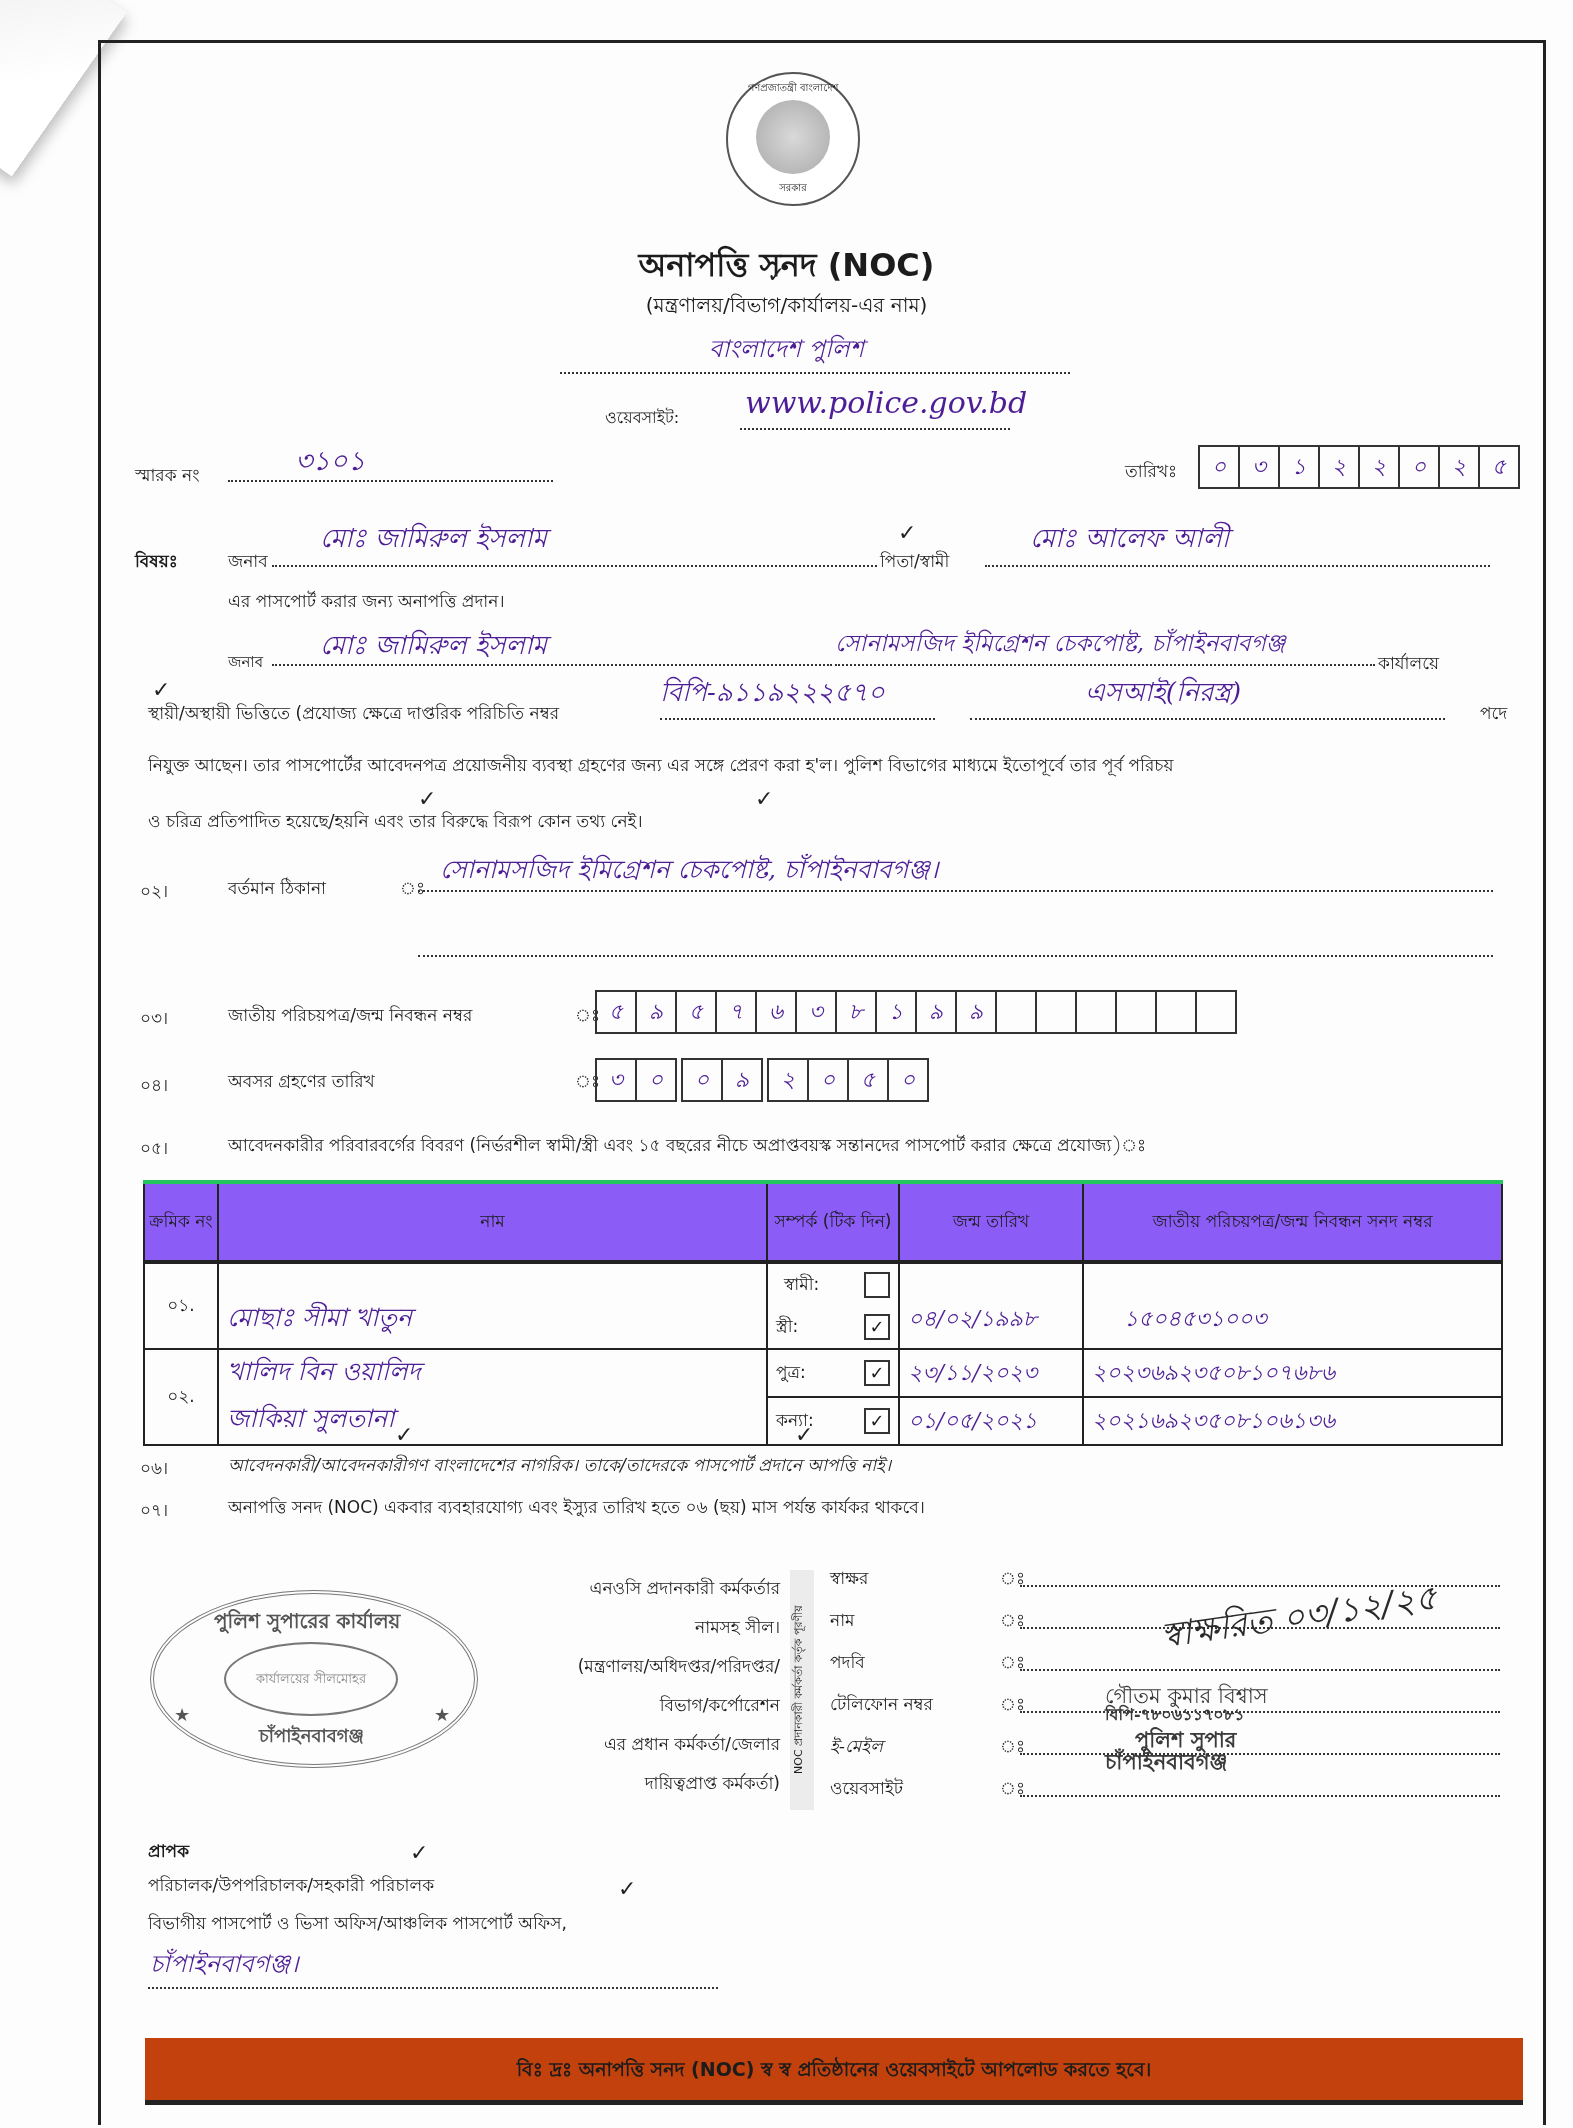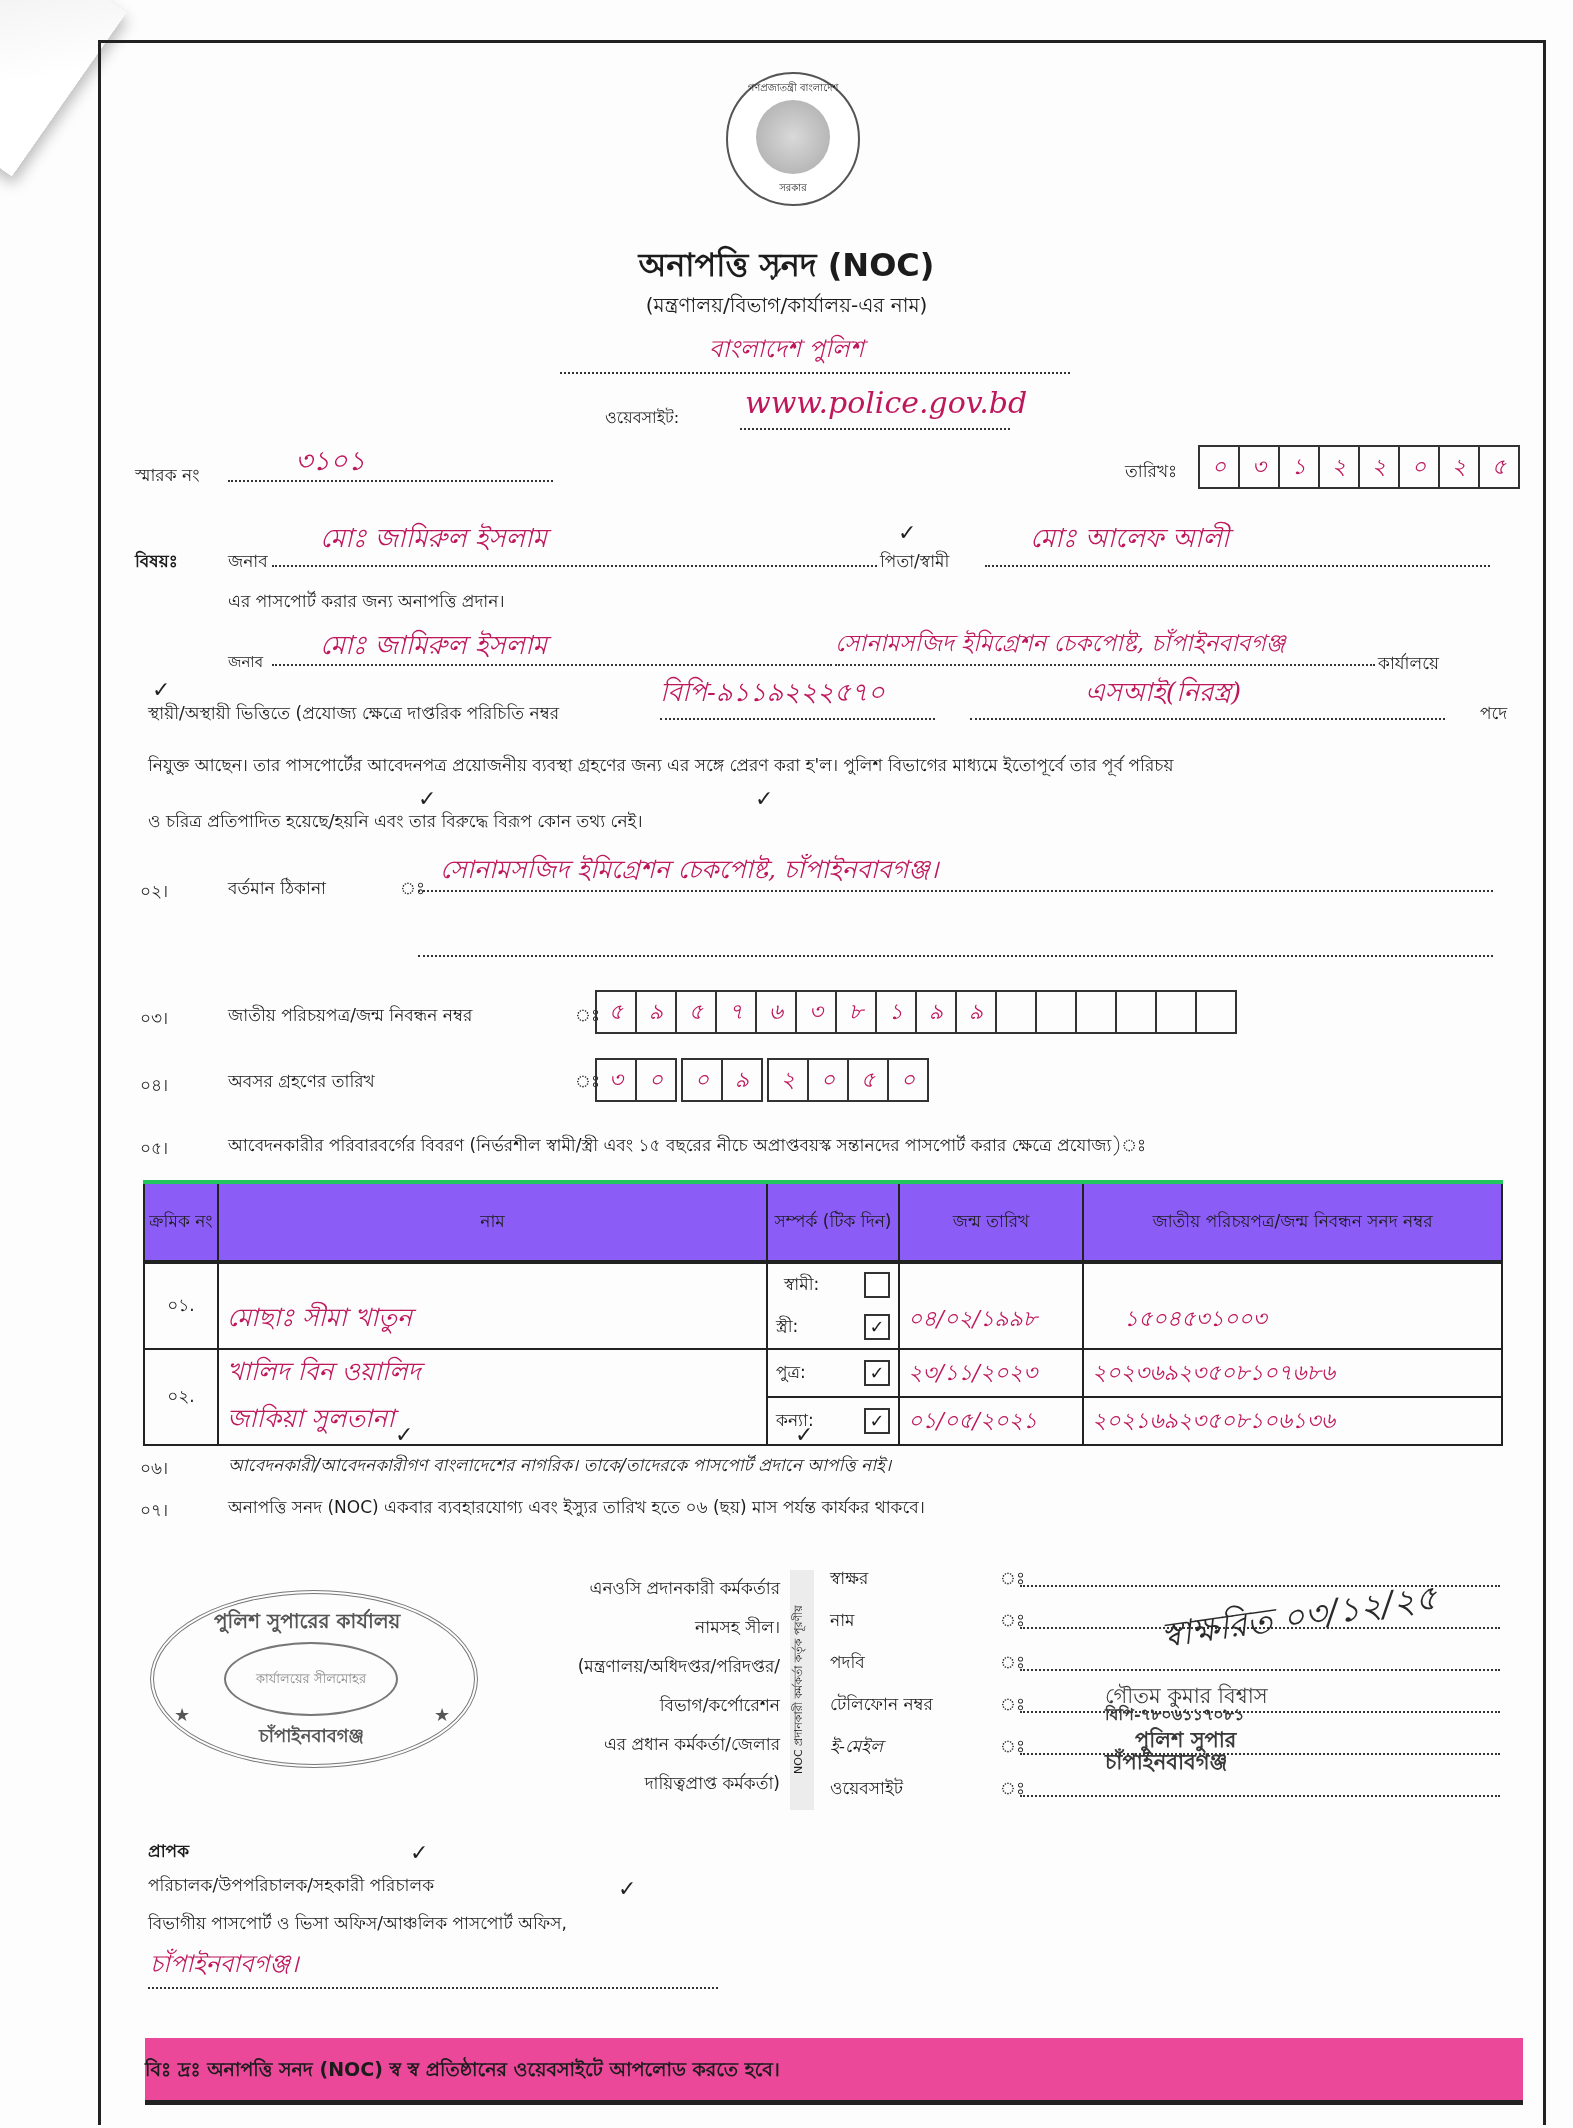--- a/index.html
+++ b/index.html
@@ -4,21 +4,21 @@
 <style>
   html,body{margin:0;padding:0;}
   body{width:1573px;height:2128px;background:#fdfdfd;position:relative;overflow:hidden;
        font-family:"DejaVu Sans",sans-serif;color:#1c1c1c;}
   .fold{position:absolute;left:-40px;top:-40px;width:120px;height:200px;
         background:linear-gradient(135deg,#eee 0%,#fff 60%);transform:rotate(35deg);
         box-shadow:6px 6px 14px rgba(0,0,0,.25);}
   .frame{position:absolute;left:98px;top:40px;width:1442px;height:2082px;
          border-left:3px solid #222;border-top:3px solid #222;border-right:3px solid #222;}
   .abs{position:absolute;white-space:nowrap;}
-  .hw{font-family:"DejaVu Serif",serif;font-style:italic;color:#be185d;}
+  .hw{font-family:"DejaVu Serif",serif;font-style:italic;color:#4c1d95;}
   .lbl{font-size:17px;}
   .dots{border-bottom:2px dotted #333;position:absolute;height:0;}
   
   .emblem{position:absolute;left:726px;top:72px;width:130px;height:130px;border-radius:50%;
           border:2px solid #555;background:#fff;}
   .emblem .inner{position:absolute;left:28px;top:26px;width:74px;height:74px;border-radius:50%;
           background:radial-gradient(circle,#d9d9d9,#a9a9a9);}
   .emblem .top{position:absolute;left:0;top:6px;width:130px;text-align:center;font-size:10px;}
   .emblem .bot{position:absolute;left:0;top:106px;width:130px;text-align:center;font-size:10px;}
   .title{position:absolute;left:0;width:100%;text-align:center;}
@@ -30,22 +30,22 @@
   table.fam th,table.fam td{border:2px solid #222;font-size:17px;}
   table.fam thead th{background:#8b5cf6;font-weight:normal;height:74px;border-top:4px solid #22c55e;border-bottom:4px solid #222;}
   table.fam td{height:38px;padding:2px 8px;}
   .chk{display:inline-block;width:22px;height:22px;border:2px solid #333;vertical-align:middle;
        text-align:center;line-height:22px;font-size:18px;margin-left:10px;background:#fff;}
   .rel{display:flex;align-items:center;justify-content:space-between;}
   .seal{position:absolute;left:150px;top:1590px;width:320px;height:170px;border:4px double #777;
         border-radius:50%;color:#555;}
   .seal .in{position:absolute;left:70px;top:48px;width:170px;height:70px;border:2px solid #777;
         border-radius:50%;text-align:center;line-height:70px;font-size:13px;color:#888;}
-  .footer{position:absolute;left:145px;top:2038px;width:1378px;height:62px;background:#ec4899;
-          line-height:62px;font-size:19px;font-weight:bold;
+  .footer{position:absolute;left:145px;top:2038px;width:1378px;height:62px;background:#c2410c;
+          text-align:center;line-height:62px;font-size:19px;font-weight:bold;
           border-bottom:5px solid #222;}
   .tick{position:absolute;font-size:22px;color:#222;}
   .vtext{position:absolute;left:790px;top:1570px;width:24px;height:240px;background:#ececec;
          writing-mode:vertical-rl;transform:rotate(180deg);font-size:11px;text-align:center;}
 </style>
 </head>
 <body>
 
 <div class="fold"></div>
 <div class="frame"></div>

